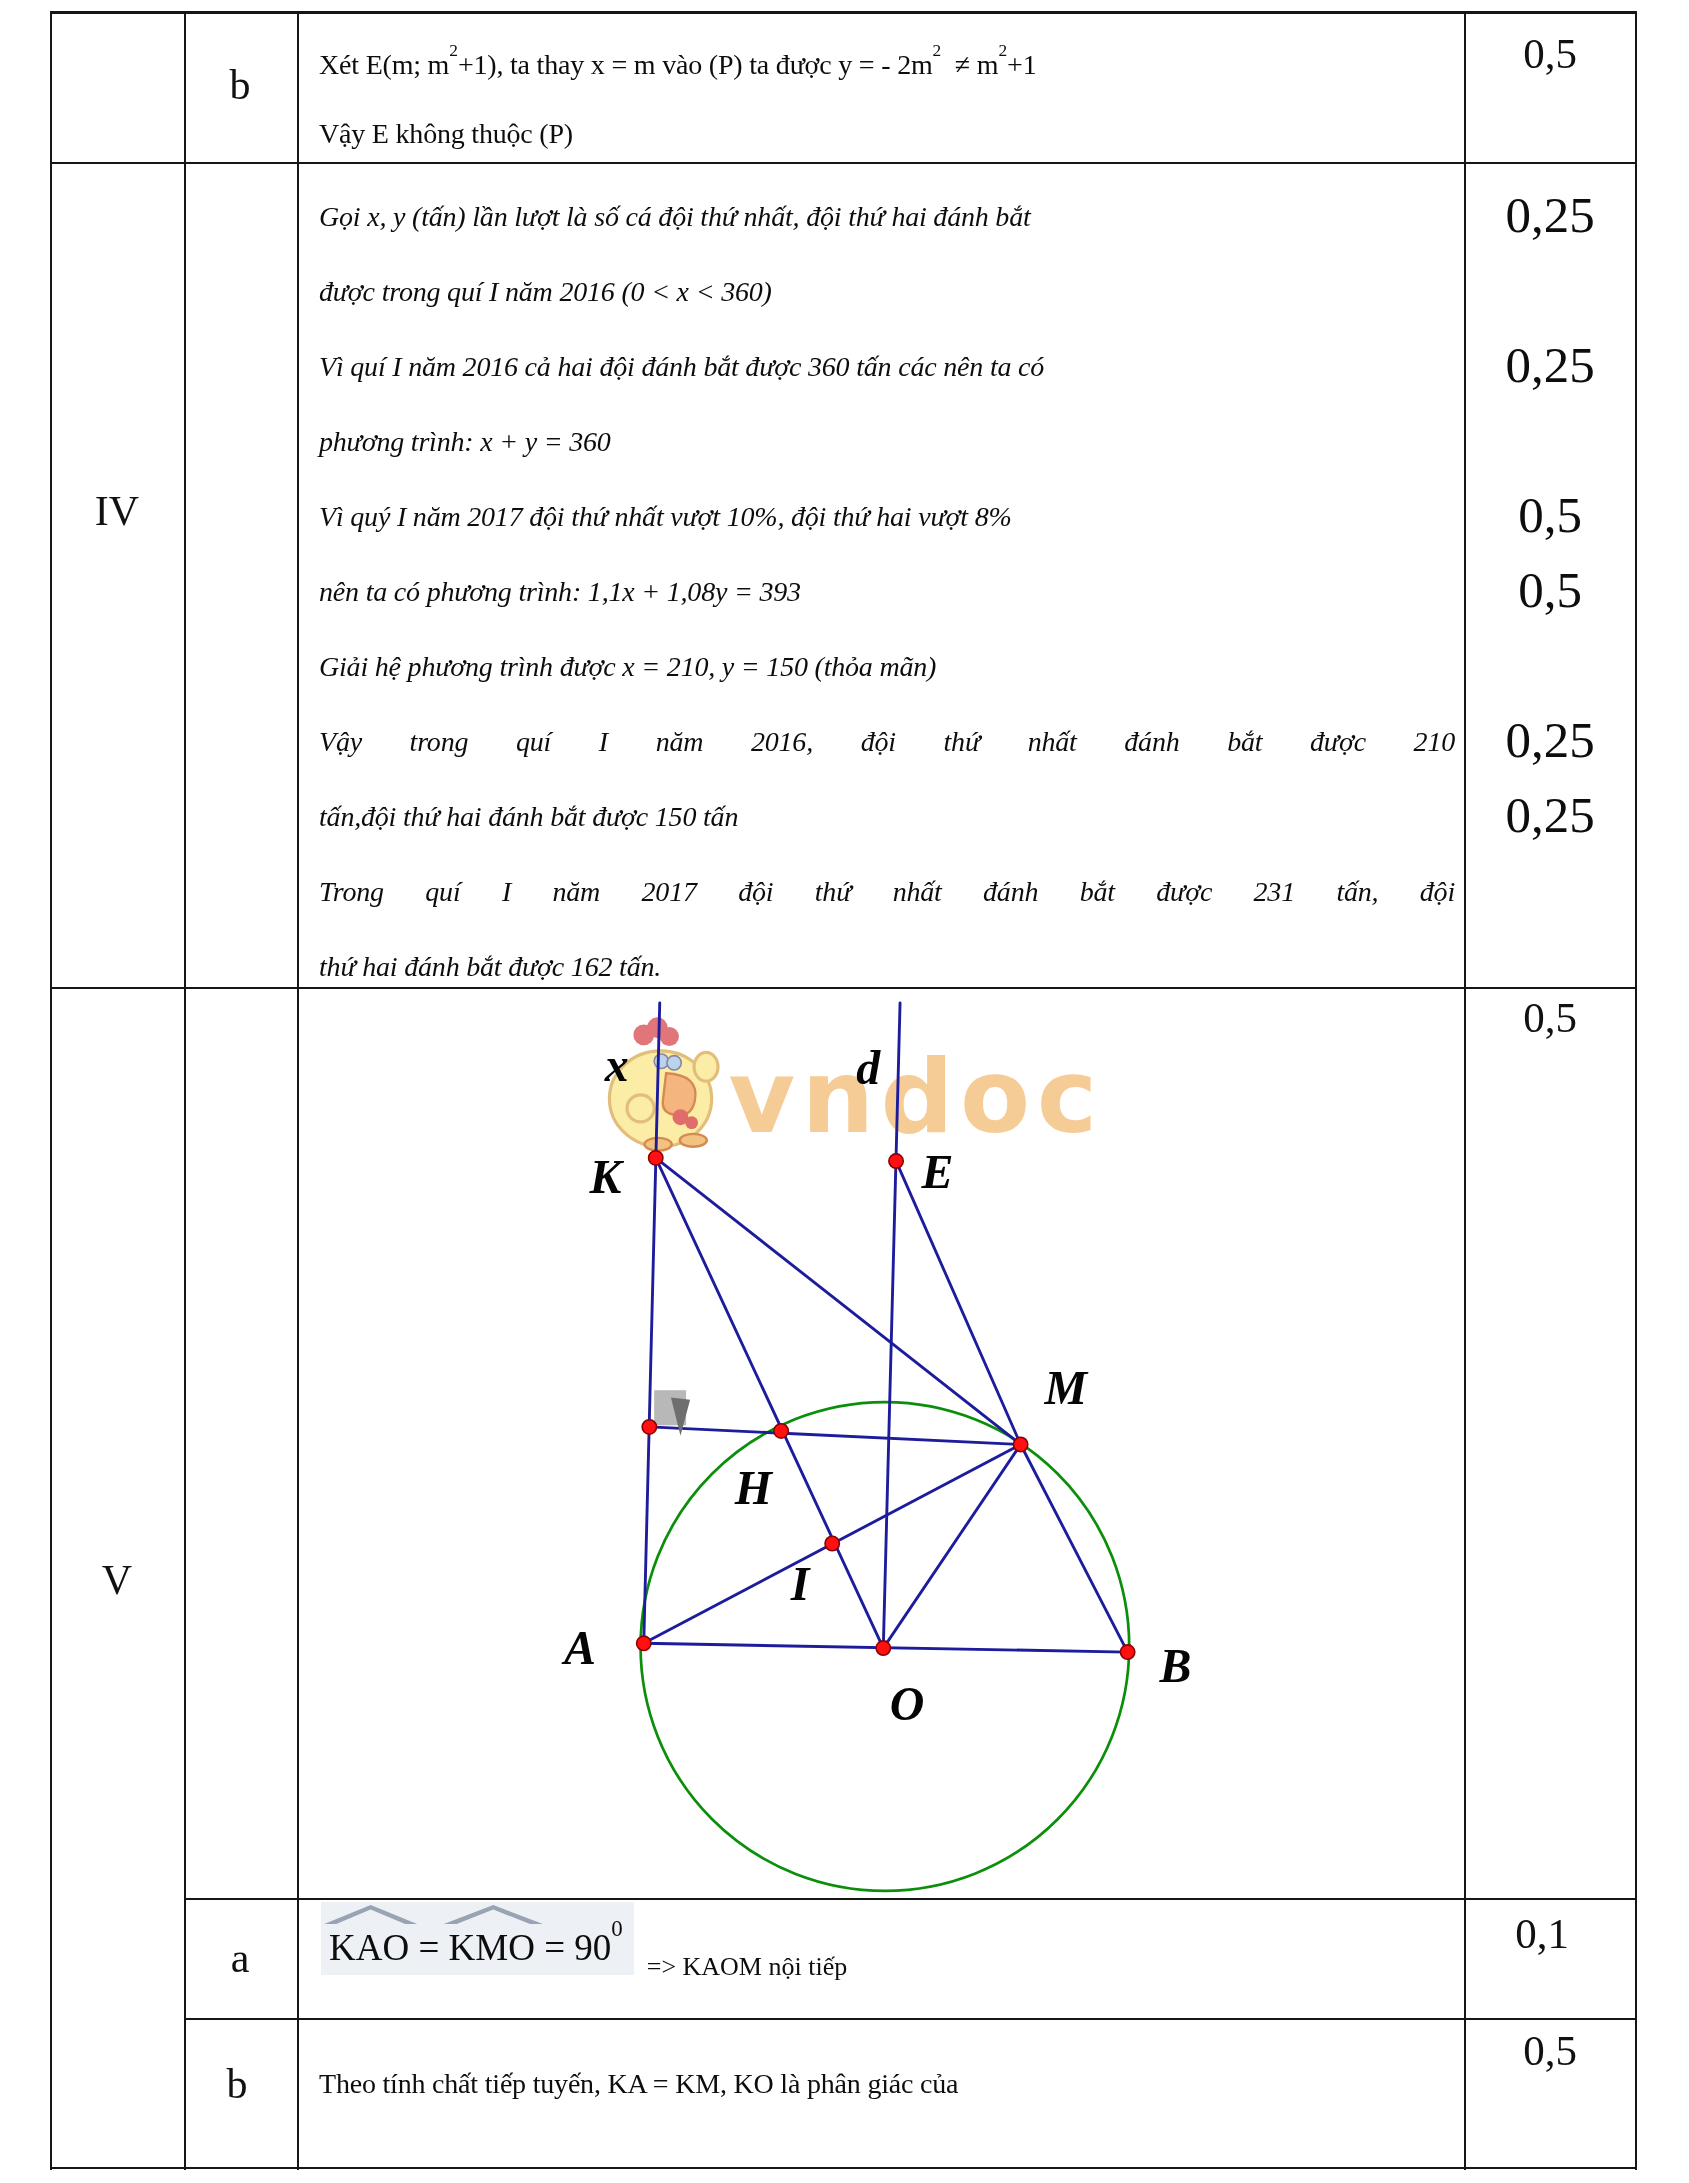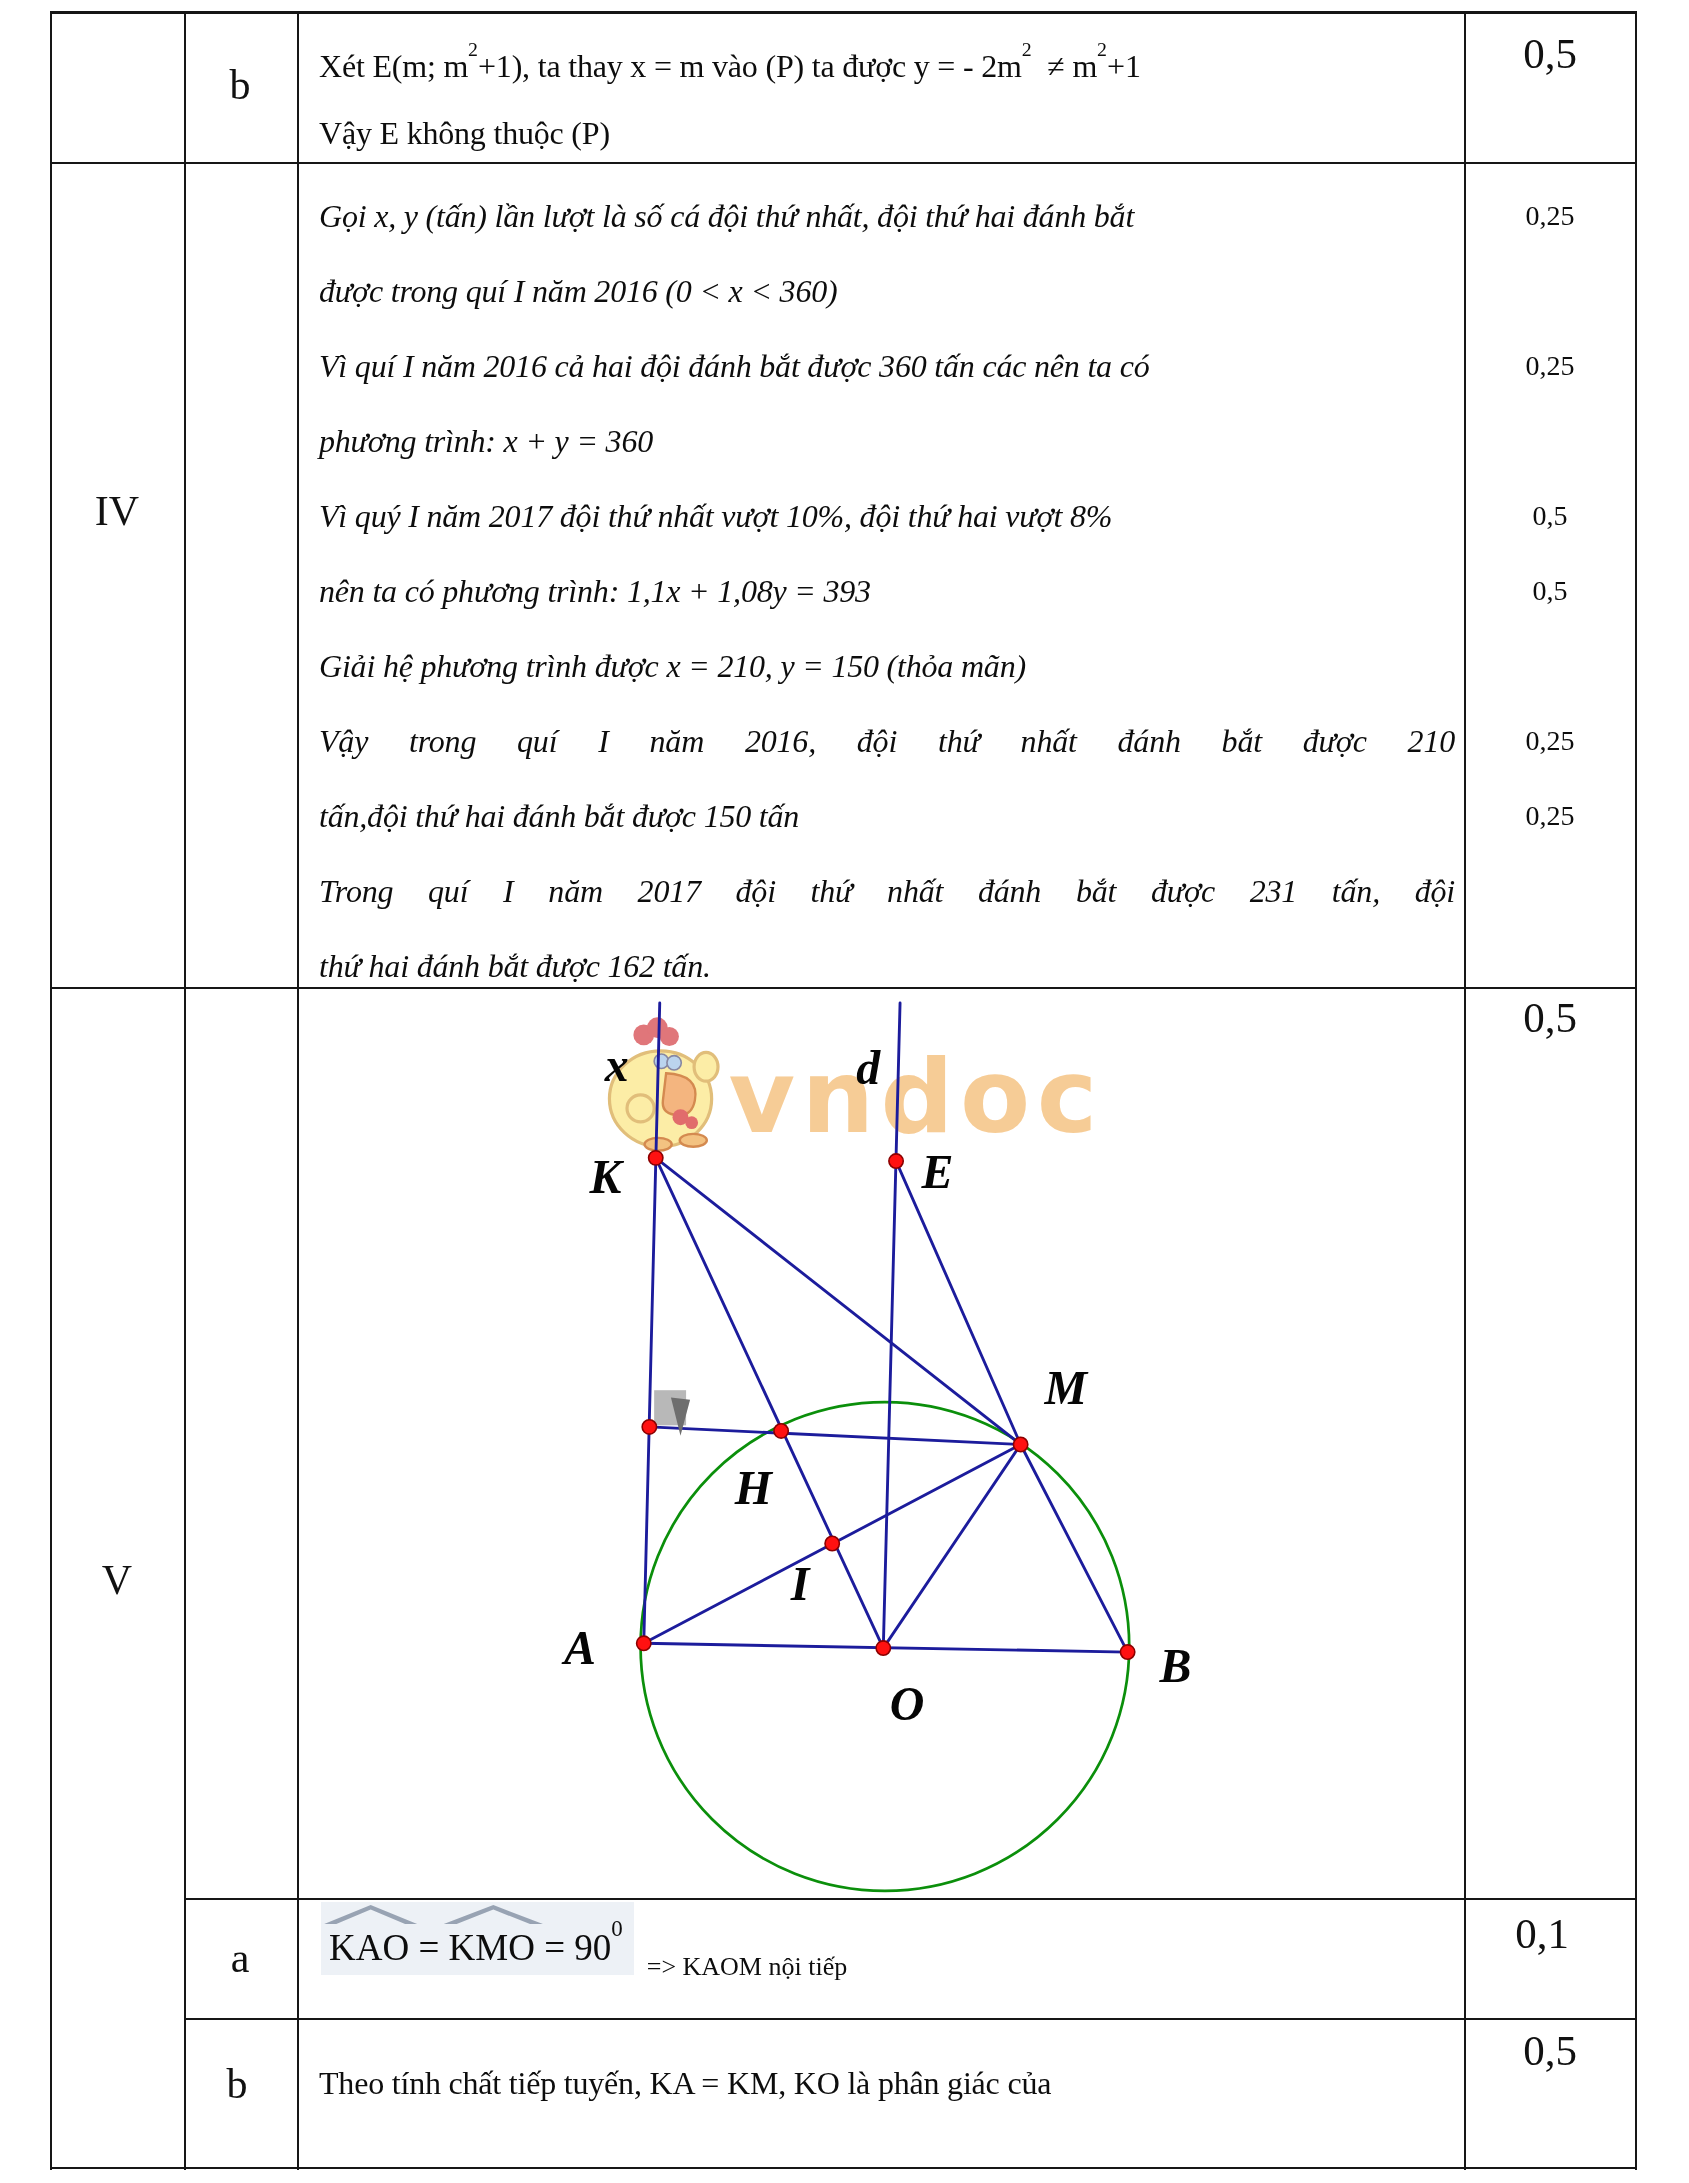--- a/index.html
+++ b/index.html
@@ -6,24 +6,24 @@
   .page{position:relative;width:1690px;height:2183px;background:#ffffff;overflow:hidden;
         font-family:"Liberation Serif", serif;color:#0d0d0d;}
   .hline,.vline{position:absolute;background:#161616;}
   .hline{height:2.4px;}
   .vline{width:2.4px;}
 
   .cell-label{position:absolute;transform:translate(-50%,-50%);font-size:42px;color:#111;}
   .score{position:absolute;font-size:43px;color:#111;text-align:center;}
 
   .content-block{position:absolute;left:319px;width:1136px;}
-  .line{height:75px;line-height:75px;font-size:32px;letter-spacing:-0.2px;white-space:nowrap;}
+  .line{height:75px;line-height:75px;font-size:28px;letter-spacing:-0.2px;white-space:nowrap;}
   .line.justify{white-space:normal;text-align:justify;text-align-last:justify;}
   .score-block{position:absolute;left:1466px;width:168px;text-align:center;}
-  .score-block .line{white-space:normal;font-size:28px;letter-spacing:0;}
+  .score-block .line{white-space:normal;font-size:51px;letter-spacing:0;}
 
   sup.s2{font-size:0.62em;position:relative;top:-0.45em;letter-spacing:0;}
 
   
   .eq-row{position:absolute;left:321px;top:1902px;display:flex;align-items:flex-start;}
   .eq-box{background:#edf1f6;padding:24px 11.2px 6.4px 8px;font-size:37px;white-space:nowrap;}
   .hat{position:relative;display:inline-block;}
   .hat::before{content:"";position:absolute;left:-4.8px;right:-8px;top:-21px;height:19px;
       background:var(--hat-color,#98a3b3);
       clip-path:polygon(0 100%,50% 0,100% 100%,87% 100%,50% 24%,13% 100%);}

